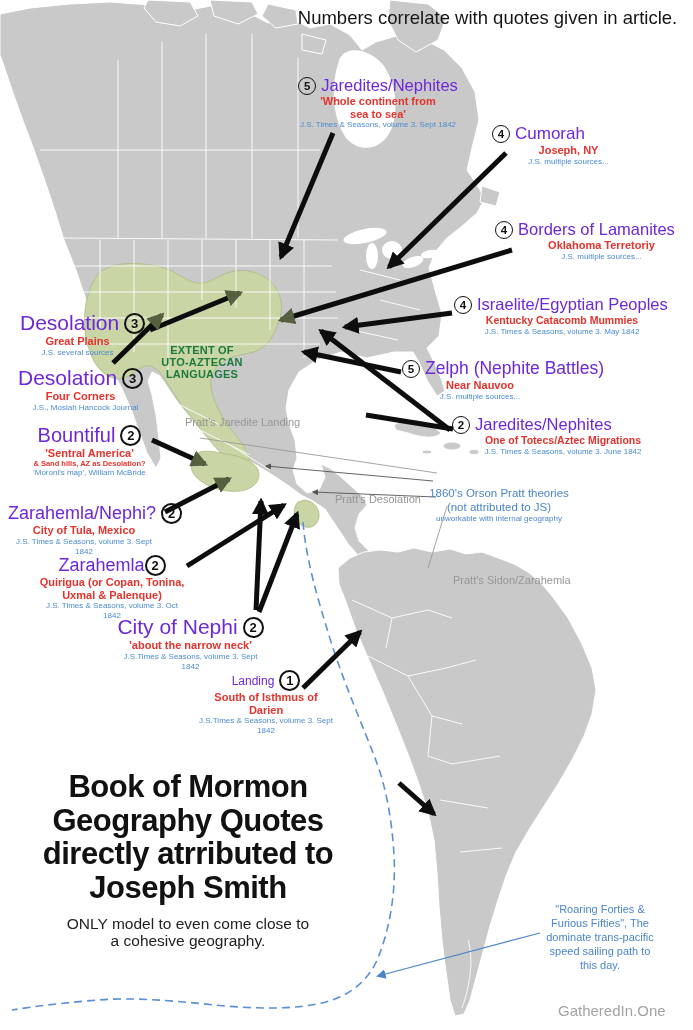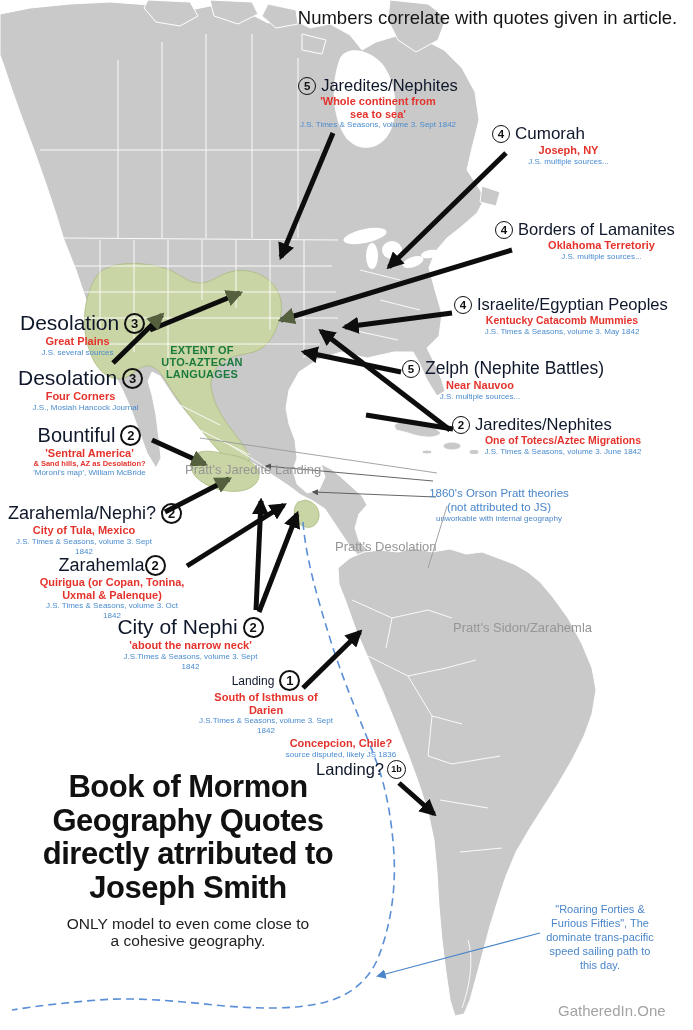--- a/index.html
+++ b/index.html
@@ -9,32 +9,32 @@
   .abs{position:absolute;}
   .note{font-size:18.5px;color:#151515;text-align:center;}
   
   .co{position:absolute;}
   .trow{display:flex;align-items:center;gap:5px;white-space:nowrap;}
   .circ{box-sizing:border-box;flex:0 0 auto;display:inline-flex;align-items:center;justify-content:center;
         width:18px;height:18px;border:1.8px solid #111;border-radius:50%;
         font-size:11.5px;font-weight:bold;color:#111;background:#fff0;}
   .circ-lg{width:21px;height:21px;border-width:2px;font-size:13px;}
   .circ-sm{width:19px;height:19px;font-size:9px;}
-  .ctitle{font-size:16.5px;color:#0f172a;}
+  .ctitle{font-size:16.5px;color:#6d28d9;}
   .red{color:#e4332c;font-weight:bold;font-size:11px;line-height:12.5px;}
   .red-sm{font-size:7.5px;line-height:8.5px;}
   .src{color:#4a8bce;font-size:8px;line-height:10px;}
   .center{text-align:center;}
   .sub-ind{margin-left:23px;text-align:center;}
   .lf .ctitle{font-size:21px;}
   
   .orson{color:#4a86c9;text-align:center;font-size:11.5px;line-height:13.5px;}
   .orson .sm{font-size:8px;line-height:10px;}
   .roaring{color:#4a86c9;text-align:center;font-size:11px;line-height:14px;}
-  .pratt{color:#969696;font-size:13px;white-space:nowrap;margin-top:46px;}
+  .pratt{color:#969696;font-size:11px;white-space:nowrap;}
   .extent{color:#1c7a3d;font-weight:bold;font-size:11px;line-height:12px;text-align:center;letter-spacing:.2px;}
   .big-title{font-weight:bold;font-size:31px;line-height:33.5px;color:#111;text-align:center;letter-spacing:-0.5px;}
   .subtitle{font-size:15.5px;line-height:16.5px;color:#222;text-align:center;}
   .credit{font-size:15px;color:#a3a3a3;}
 </style>
 </head>
 <body>
 
 <div id="stage">
 
@@ -266,28 +266,20 @@
 
   <div class="co lf" style="left:196px;top:670px;width:140px;">
     <div class="trow" style="justify-content:center;">
       <span class="ctitle" style="font-size:12px;">Landing</span>
       <span class="circ circ-lg">1</span>
     </div>
     <div class="red center">South of Isthmus of Darien</div>
     <div class="src center">J.S.Times &amp; Seasons, volume 3. Sept 1842</div>
   </div>
 
-  <div class="co" style="left:276px;top:737px;width:130px;">
-    <div class="red center">Concepcion, Chile?</div>
-    <div class="src center">source disputed, likely JS 1836</div>
-    <div class="trow" style="justify-content:flex-end;gap:3px;">
-      <span class="ctitle" style="font-size:16.5px;">Landing?</span>
-      <span class="circ circ-sm">1b</span>
-    </div>
-  </div>
 
   <div class="abs extent" style="left:152px;top:344px;width:100px;">
     <div>EXTENT OF</div>
     <div>UTO-AZTECAN</div>
     <div>LANGUAGES</div>
   </div>
   <div class="abs pratt" style="left:185px;top:416px;">Pratt's Jaredite Landing</div>
   <div class="abs pratt" style="left:335px;top:493px;">Pratt's Desolation</div>
   <div class="abs pratt" style="left:418px;top:574px;padding-left:35px;">Pratt's Sidon/Zarahemla</div>
 

